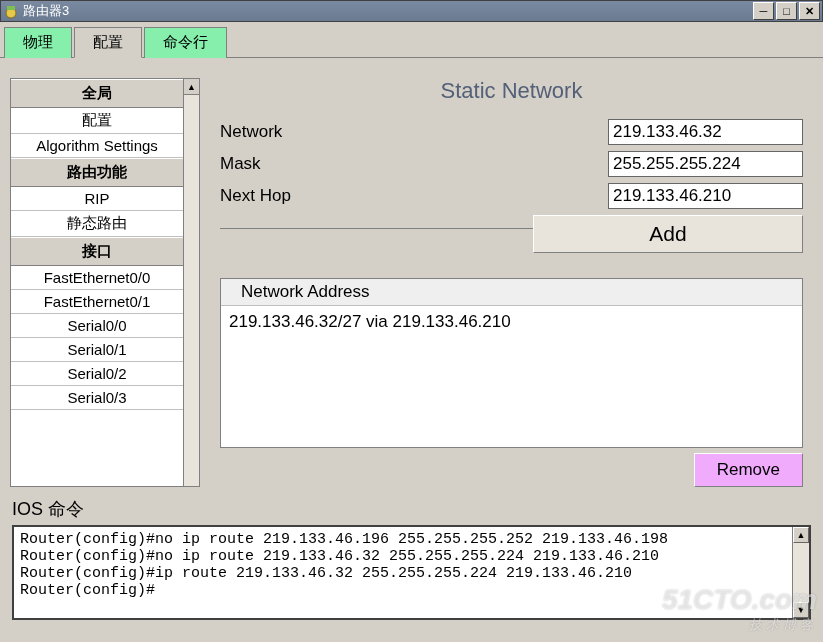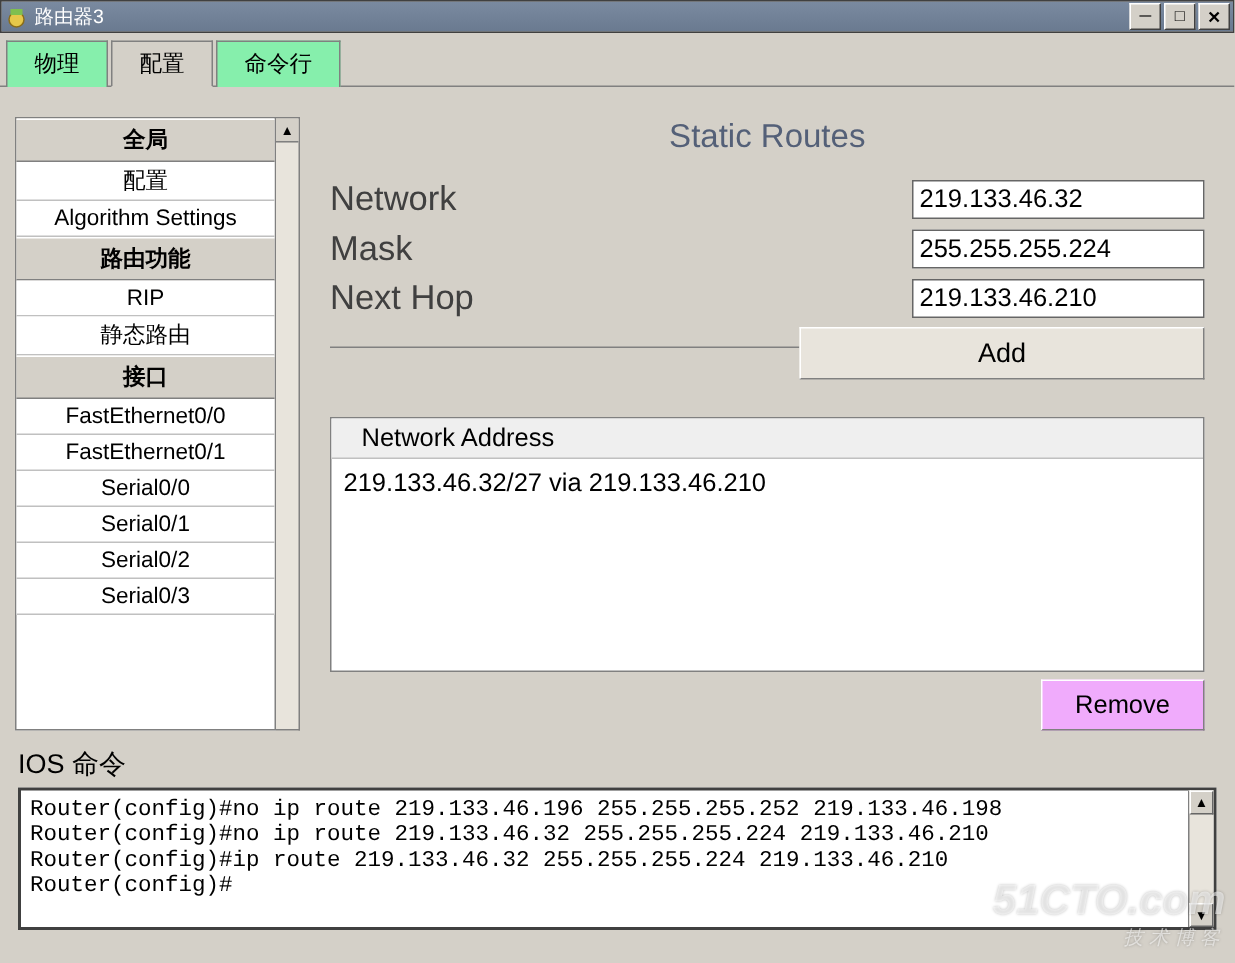--- a/index.html
+++ b/index.html
@@ -16,25 +16,25 @@
 .content { display: flex; padding: 20px 10px 10px 10px; gap: 10px; }
 .sidebar-wrap { display: flex; }
 .sidebar { width: 174px; background: #fff; border: 1px solid #808080; }
 .side-scroll { width: 16px; background: #e8e4dc; border: 1px solid #808080; border-left: none; position: relative; }
 .scroll-arrow { height: 16px; background: #d4d0c8; border-bottom: 1px solid #808080; display: flex; align-items: center; justify-content: center; font-size: 9px; }
 .side-head { background: #d4d0c8; font-weight: bold; text-align: center; padding: 4px 0; font-size: 15px; border-bottom: 1px solid #808080; border-top: 1px solid #fff; }
 .side-item { background: #fff; text-align: center; padding: 3px 0; font-size: 15px; border-bottom: 1px solid #c0c0c0; cursor: pointer; }
 .main { flex: 1; padding: 0 10px; }
 .panel-title { text-align: center; font-size: 22px; color: #546078; margin-bottom: 15px; font-family: Verdana, sans-serif; }
 .form-row { display: flex; align-items: center; margin-bottom: 6px; }
-.form-label { width: 160px; font-size: 23px; color: #404040; }
+.form-label { width: 160px; font-size: 17px; color: #000000; }
 .form-input { flex: 1; max-width: 195px; margin-left: auto; padding: 2px 4px; font-size: 17px; border: 1px solid #666; background: #fff; height: 26px; }
 .add-row { display: flex; margin-top: 5px; }
 .add-sep { flex: 1; border-bottom: 1px solid #808080; margin-right: 0; height: 14px; }
-.add-btn { width: 270px; padding: 6px 0; font-size: 18px; background: #e8e4dc; border: 1px solid #808080; border-top-color: #fff; border-left-color: #fff; cursor: pointer; }
+.add-btn { width: 270px; padding: 6px 0; font-size: 21px; background: #e8e4dc; border: 1px solid #808080; border-top-color: #fff; border-left-color: #fff; cursor: pointer; }
 .nabox { margin-top: 25px; border: 1px solid #808080; background: #fff; height: 170px; }
 .nabox-head { padding: 3px 20px; font-size: 17px; border-bottom: 1px solid #c0c0c0; background: #efefef; }
 .nabox-body { padding: 6px 8px; font-size: 17px; }
 .remove-row { display: flex; justify-content: flex-end; margin-top: 5px; }
 .remove-btn { padding: 6px 22px; font-size: 17px; background: #f0abfc; border: 1px solid #808080; border-top-color: #fff; border-left-color: #fff; cursor: pointer; }
 .ios-section { padding: 0 12px 8px 12px; }
 .ios-title { font-size: 18px; margin-bottom: 4px; }
 .ios-box { border: 2px solid #404040; background: #fff; height: 95px; display: flex; }
 .ios-text { flex: 1; padding: 4px 6px; font-family: "Courier New", monospace; font-size: 15px; white-space: pre; overflow: hidden; }
 .ios-scroll { width: 17px; background: #e8e4dc; border-left: 1px solid #808080; display: flex; flex-direction: column; }
@@ -83,21 +83,21 @@
       <div class="side-item">Serial0/1</div>
       <div class="side-item">Serial0/2</div>
       <div class="side-item">Serial0/3</div>
     </div>
     <div class="side-scroll">
       <div class="scroll-arrow">▲</div>
     </div>
   </div>
 
   <div class="main">
-    <div class="panel-title">Static Routes</div>
+    <div class="panel-title">Static Network</div>
     <div class="form-row">
       <div class="form-label">Network</div>
       <input class="form-input" value="219.133.46.32" style="">
     </div>
     <div class="form-row">
       <div class="form-label">Mask</div>
       <input class="form-input" value="255.255.255.224" style="">
     </div>
     <div class="form-row">
       <div class="form-label">Next Hop</div>

